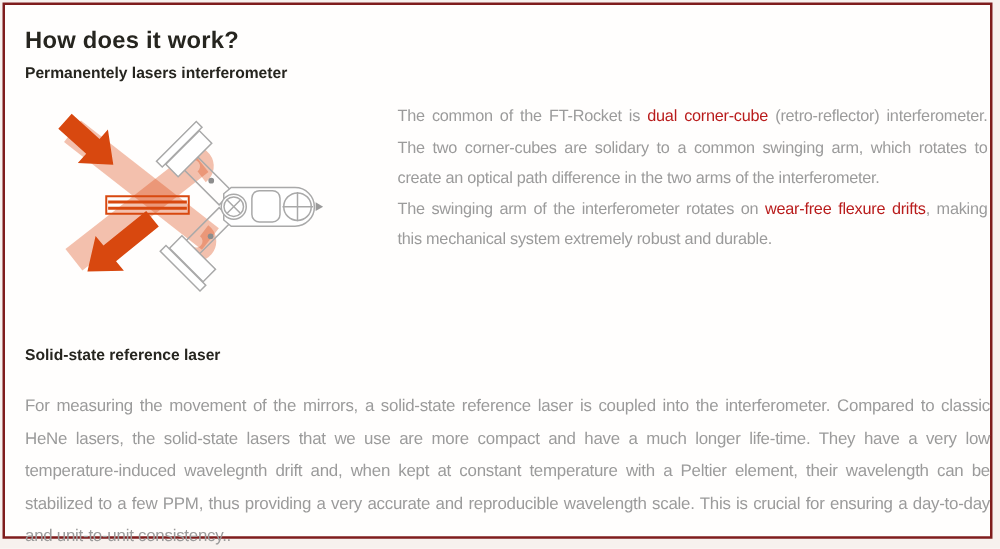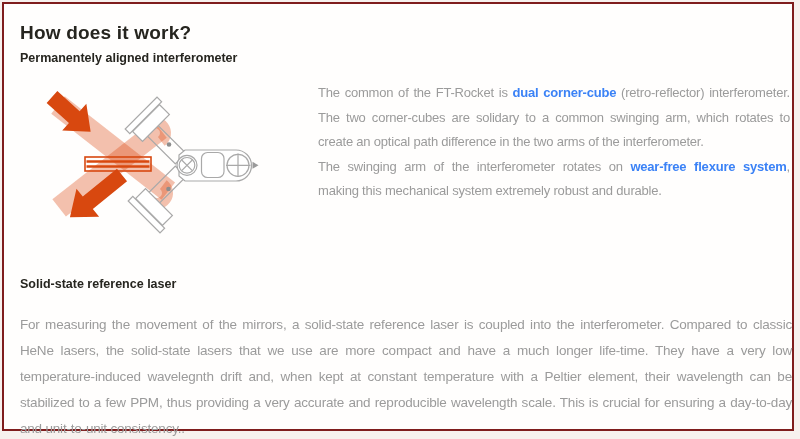--- a/index.html
+++ b/index.html
@@ -46,41 +46,41 @@
   .intro-col p { margin: 0; }
   .laser-par {
     position: absolute; left: 16px; top: 308px;
     width: 772px;
     font-size: 13.5px; line-height: 26px;
     letter-spacing: -0.2px;
     color: #9b9b9b;
     text-align: justify;
   }
   .laser-par p { margin: 0; }
-  span.b { font-weight: bold; color: #3b82f6; }
+  span.b { font-weight: normal; color: #b91c1c; }
 
   
   .beam { fill: var(--dg-beam, #dc4a12); fill-opacity: 0.34; }
   .uturn { stroke: var(--dg-beam, #dc4a12); stroke-opacity: 0.34; stroke-width: 11; fill: none; }
   .arrow { fill: var(--dg-arrow, #d8480f); }
   .split-box { fill: none; stroke: var(--dg-arrow, #d8480f); stroke-width: 1.6; }
   .split-line { stroke: var(--dg-arrow, #d8480f); stroke-width: 2.4; }
   .part { fill: #ffffff; stroke: var(--dg-outline, #a9a9a9); stroke-width: 1.2; }
   .oline { fill: none; stroke: var(--dg-outline, #a9a9a9); stroke-width: 1.2; }
   .bolt { fill: #8d8d8d; }
   .tip { fill: #9a9a9a; }
 </style>
 </head>
 <body>
 
 <div class="page">
 
   <h1 class="title">How does it work?</h1>
 
-  <h2 class="subhead first">Permanentely aligned interferometer</h2>
+  <h2 class="subhead first">Permanentely lasers interferometer</h2>
 
   <svg class="diagram" viewBox="0 0 280 178" role="img" aria-label="permanently-aligned-interferometer-diagram">
 
     <g>
       <g transform="translate(36,28) rotate(38)">
           <rect class="beam" x="0" y="-11" width="140" height="22"></rect>
         </g>
       <g transform="translate(138,52) rotate(142)">
           <rect class="beam" x="0" y="-11" width="128" height="22"></rect>
         </g>
@@ -124,21 +124,21 @@
       <circle class="part" cx="216" cy="88.3" r="11"></circle>
       <path class="oline" d="M204,88.3 L228.5,88.3 M216,76.5 L216,100"></path>
       <path class="tip" d="M230.5,84.8 L236.5,88.3 L230.5,91.8 Z"></path>
       <circle class="bolt" cx="147" cy="67.5" r="2.3"></circle>
       <circle class="bolt" cx="146.5" cy="112" r="2.3"></circle>
     </g>
   </svg>
 
   <div class="intro-col">
     <p><span>The common of the FT-Rocket is </span><span class="b">dual corner-cube</span><span> (retro-reflector) interferometer. The two corner-cubes are solidary to a common swinging arm, which rotates to create an optical path difference in the two arms of the interferometer.</span></p>
-    <p><span>The swinging arm of the interferometer rotates on </span><span class="b">wear-free flexure system</span><span>, making this mechanical system extremely robust and durable.</span></p>
+    <p><span>The swinging arm of the interferometer rotates on </span><span class="b">wear-free flexure drifts</span><span>, making this mechanical system extremely robust and durable.</span></p>
   </div>
 
   <h2 class="subhead second">Solid-state reference laser</h2>
 
   <div class="laser-par">
     <p><span>For measuring the movement of the mirrors, a solid-state reference laser is coupled into the interferometer. Compared to classic HeNe lasers, the solid-state lasers that we use are more compact and have a much longer life-time. They have a very low temperature-induced wavelegnth drift and, when kept at constant temperature with a Peltier element, their wavelength can be stabilized to a few PPM, thus providing a very accurate and reproducible wavelength scale. This is crucial for ensuring a day-to-day and unit-to-unit consistency..</span></p>
   </div>
 
 </div>
 

